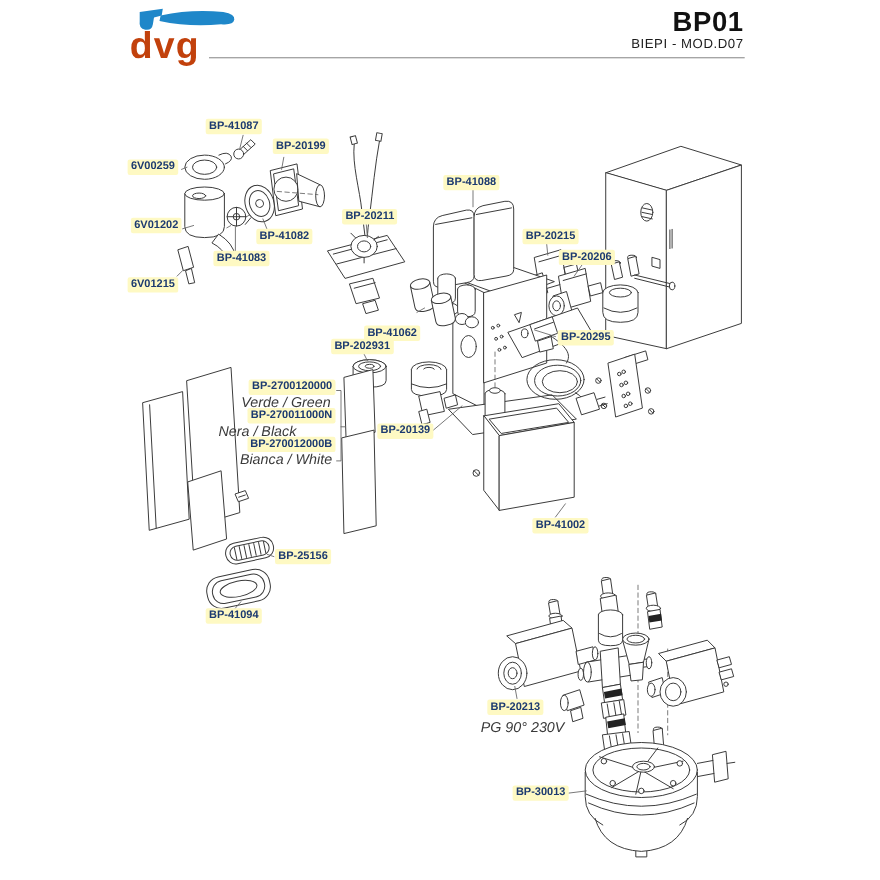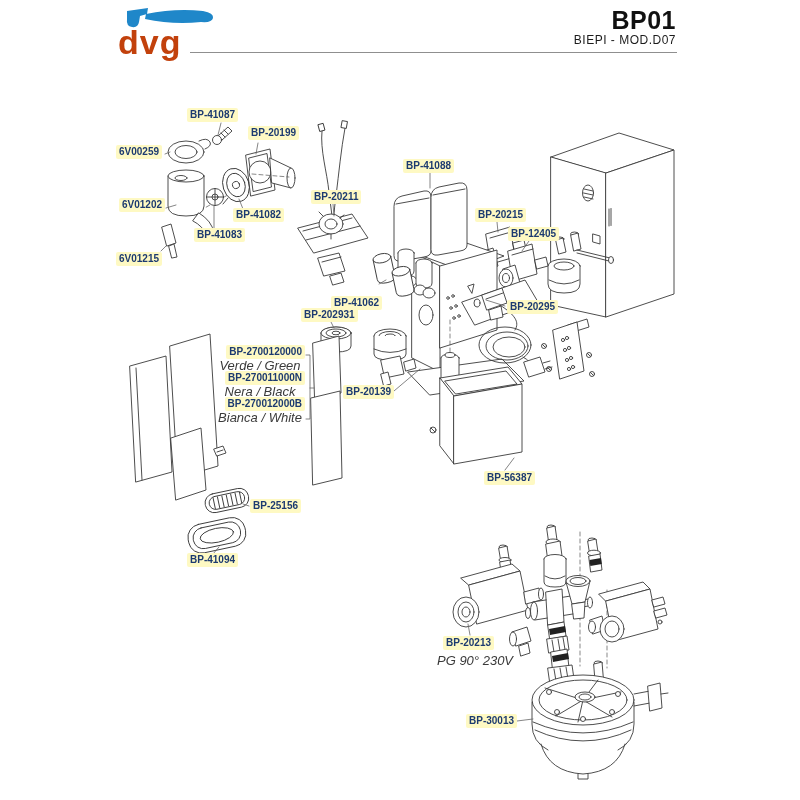--- a/index.html
+++ b/index.html
@@ -399,32 +399,32 @@
 <div class="pl" style="left:187px;top:108px">BP-41087</div>
 <div class="pl" style="left:248px;top:126px">BP-20199</div>
 <div class="pl" style="left:116px;top:145px">6V00259</div>
 <div class="pl" style="left:119px;top:198px">6V01202</div>
 <div class="pl" style="left:233px;top:208px">BP-41082</div>
 <div class="pl" style="left:194px;top:228px">BP-41083</div>
 <div class="pl" style="left:116px;top:252px">6V01215</div>
 <div class="pl" style="left:311px;top:190px">BP-20211</div>
 <div class="pl" style="left:403px;top:159px">BP-41088</div>
 <div class="pl" style="left:475px;top:208px">BP-20215</div>
-<div class="pl" style="left:508px;top:227px">BP-12405</div>
+<div class="pl" style="left:508px;top:227px">BP-20206</div>
 <div class="pl" style="left:331px;top:296px">BP-41062</div>
 <div class="pl" style="left:507px;top:300px">BP-20295</div>
 <div class="pl" style="left:301px;top:308px">BP-202931</div>
 
 <div class="pl" style="right:495px;top:345px">BP-2700120000</div>
 <div class="pv" style="right:495px;top:361px;width:90px">Verde / Green</div>
 <div class="pl" style="right:495px;top:371px">BP-270011000N</div>
-<div class="pv" style="right:495px;top:387px;width:90px">Nera / Black</div>
+<div class="pv" style="right:521px;top:387px;width:90px">Nera / Black</div>
 <div class="pl" style="right:495px;top:397px">BP-270012000B</div>
 <div class="pv" style="right:495px;top:413px;width:90px">Bianca / White</div>
 
 <div class="pl" style="left:343px;top:385px">BP-20139</div>
-<div class="pl" style="left:484px;top:471px">BP-56387</div>
+<div class="pl" style="left:484px;top:471px">BP-41002</div>
 <div class="pl" style="left:250px;top:499px">BP-25156</div>
 <div class="pl" style="left:187px;top:553px">BP-41094</div>
 
 <div class="pl" style="left:443px;top:636px">BP-20213</div>
 <div class="pv" style="left:437px;top:656px;width:70px">PG 90° 230V</div>
 <div class="pl" style="left:466px;top:714px">BP-30013</div>
 
 </body></html>

